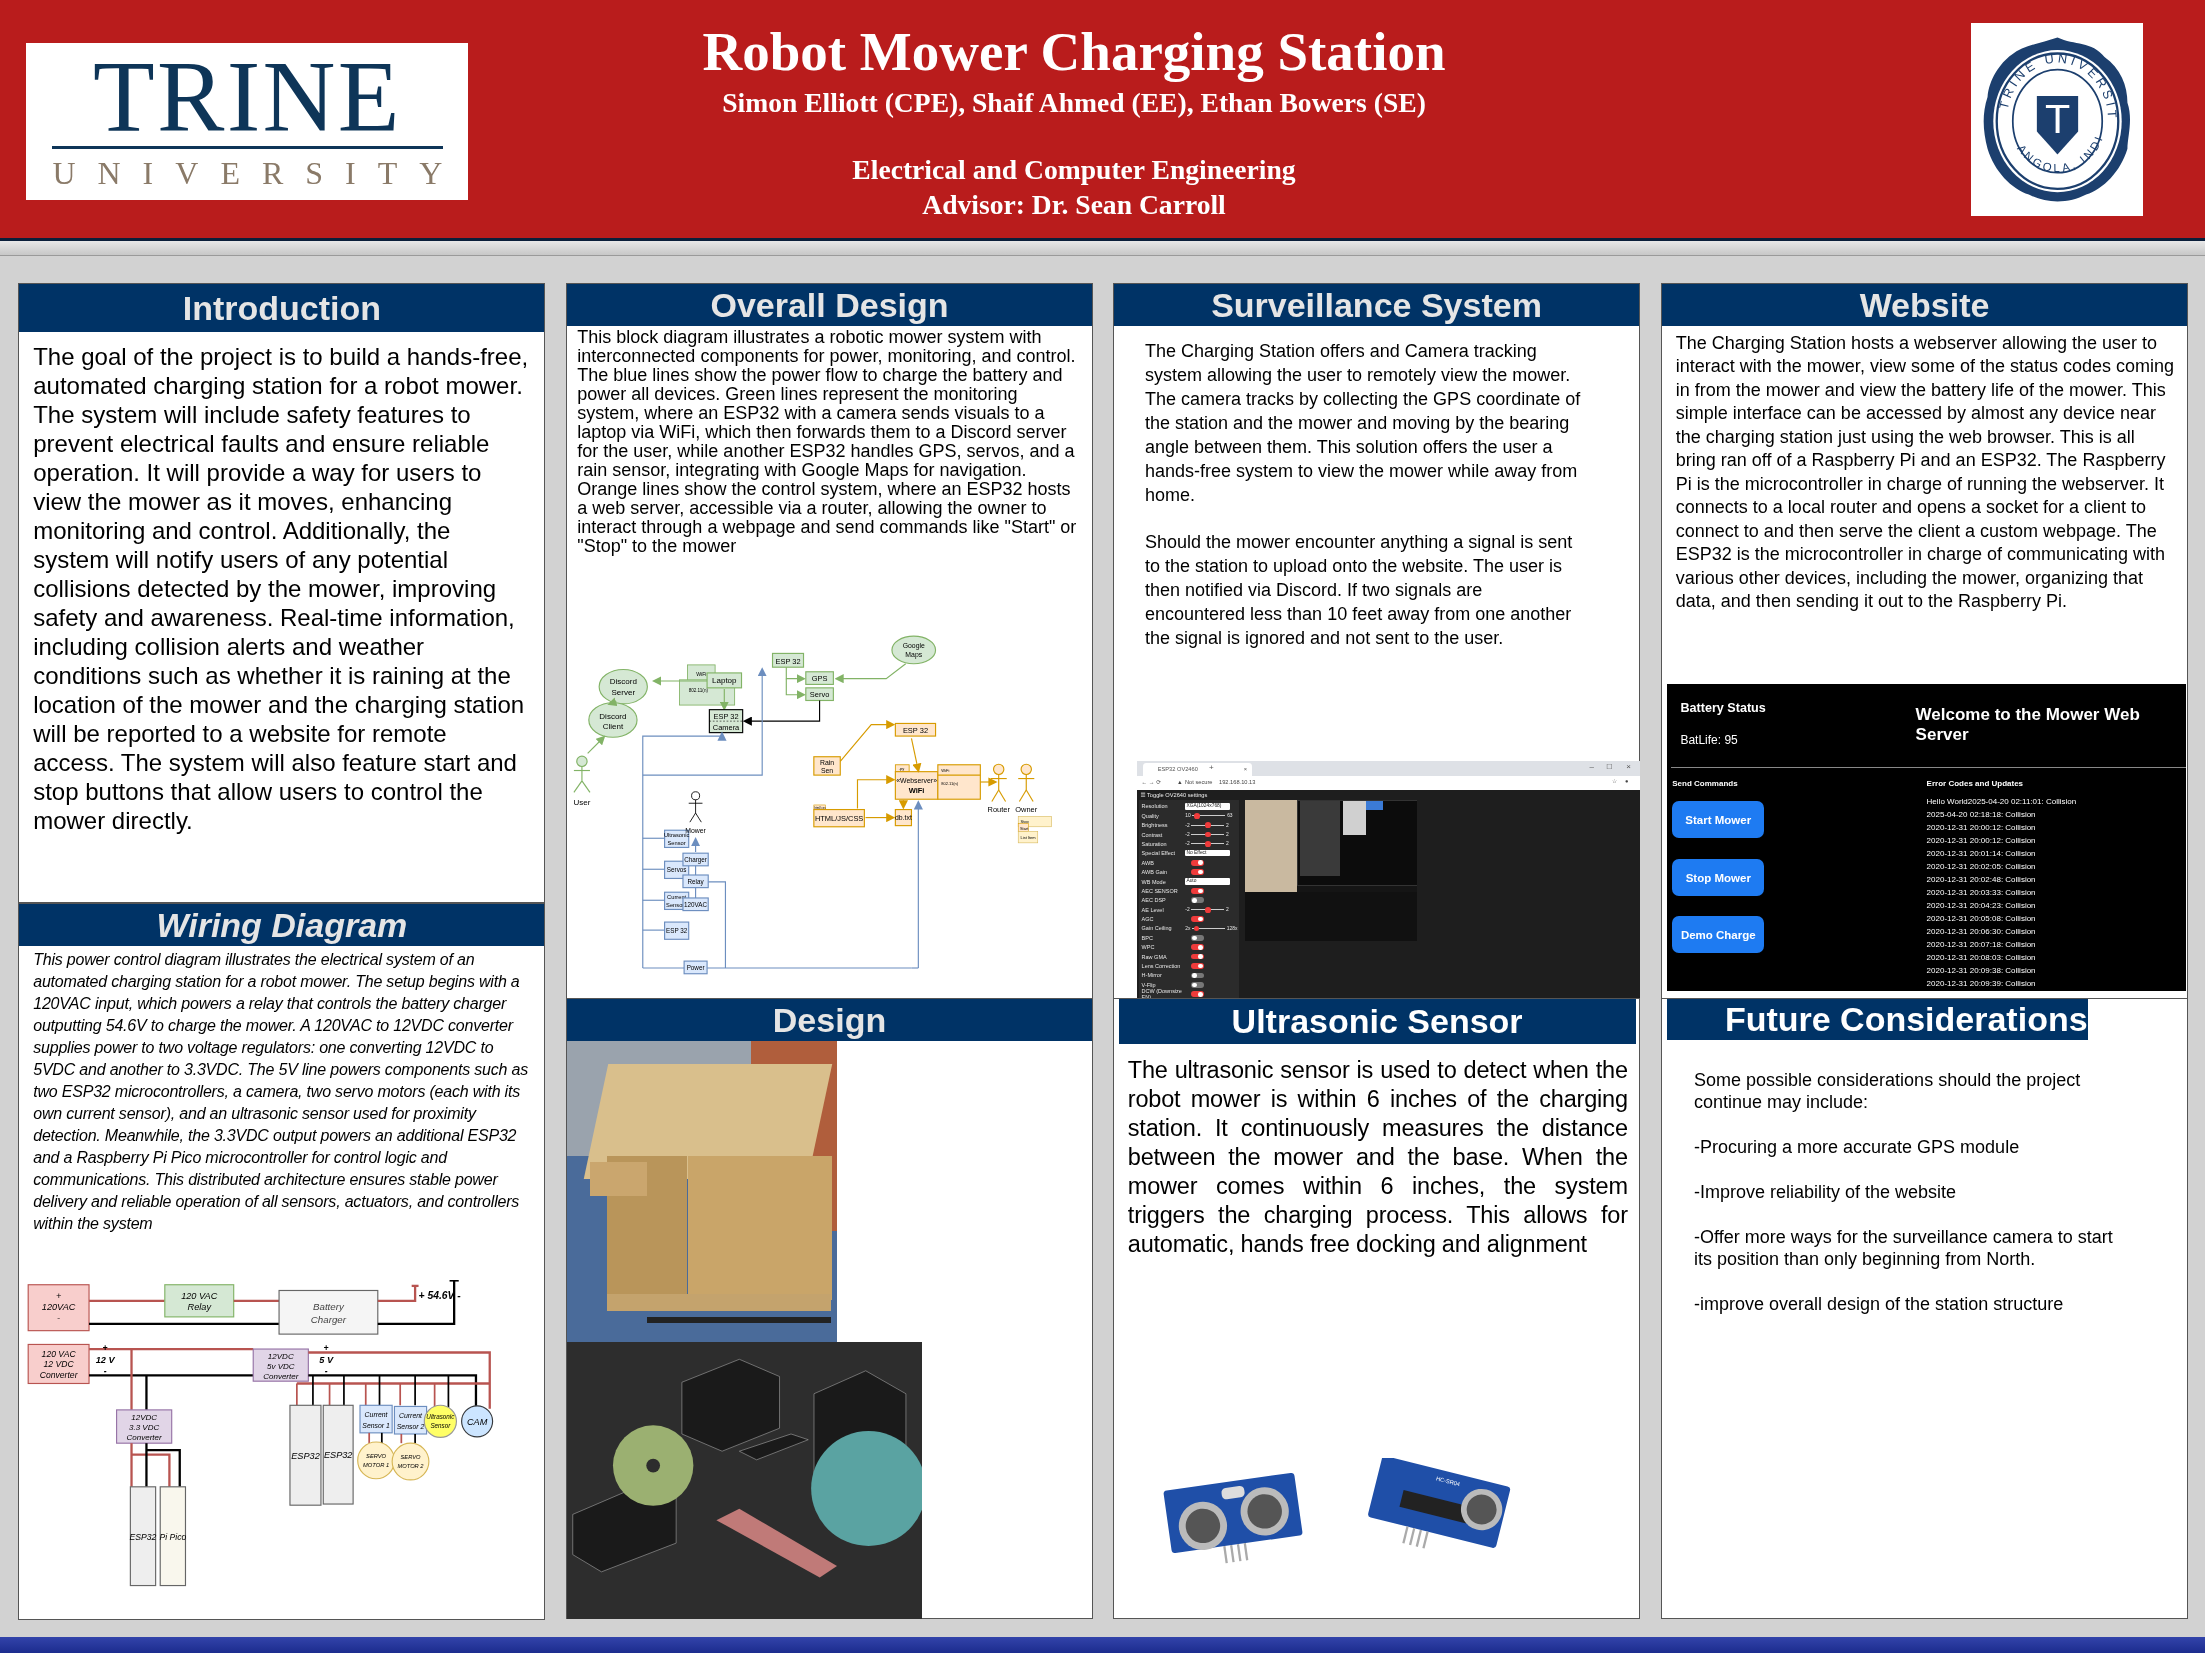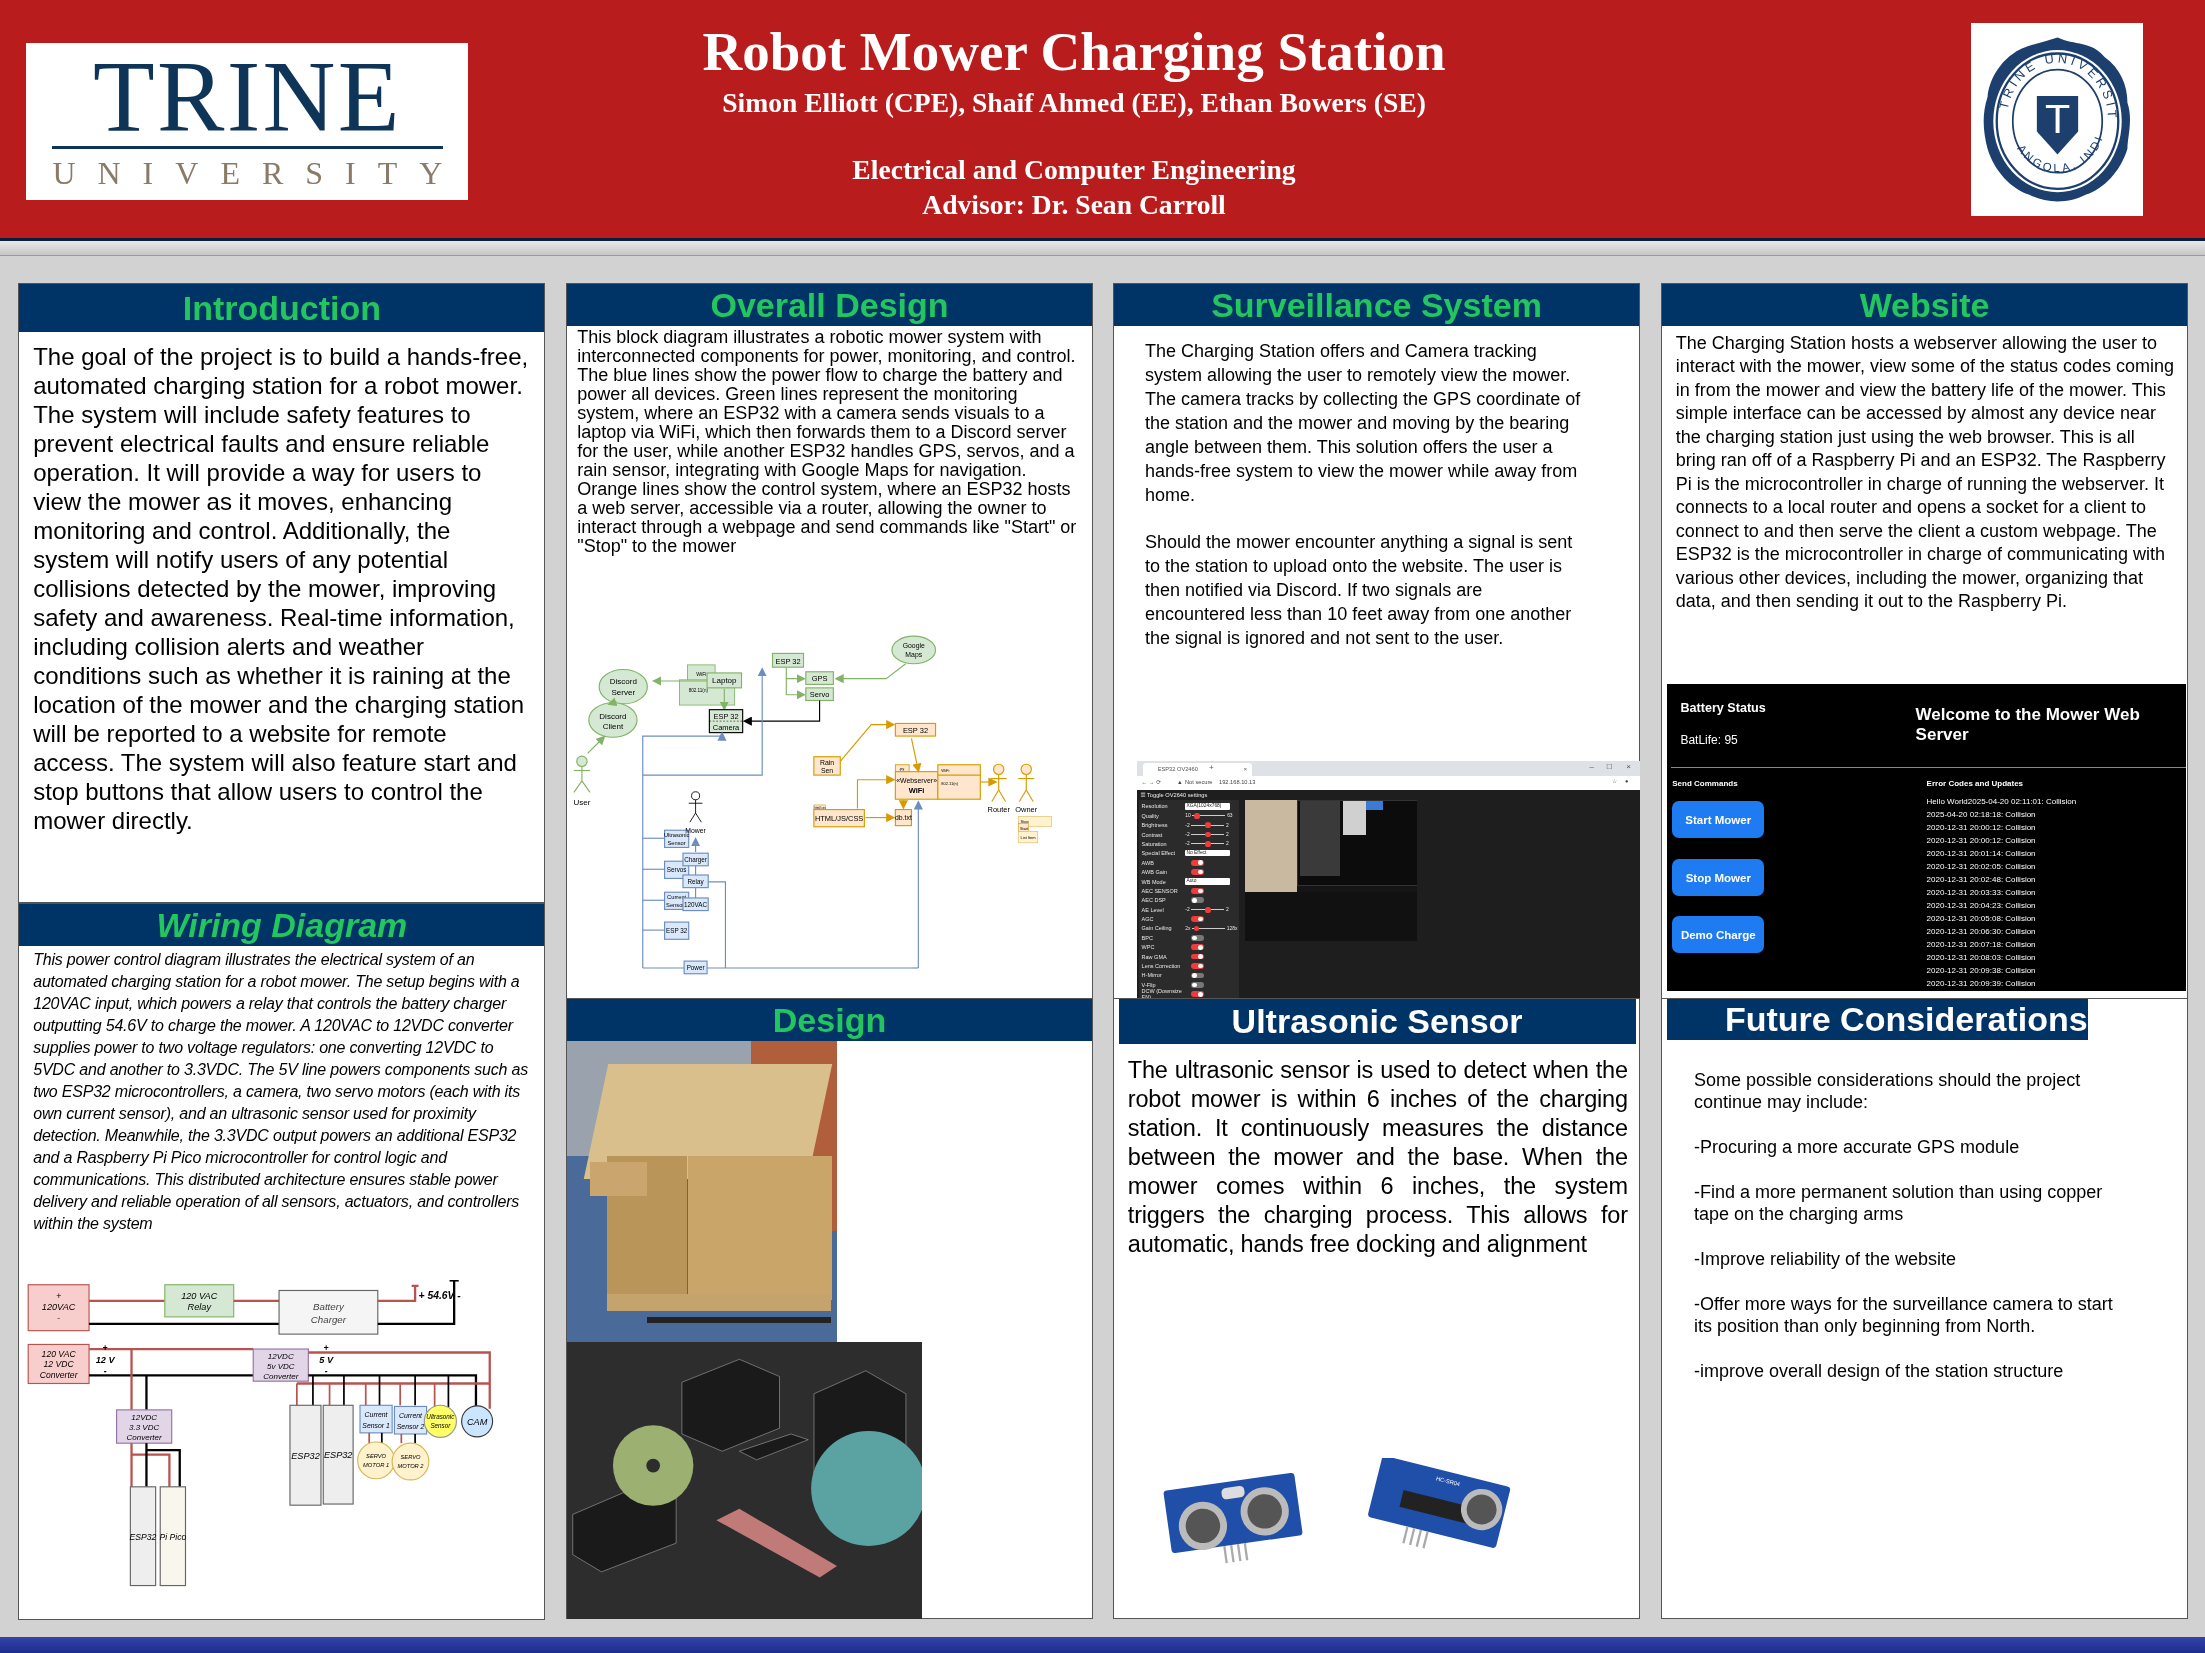--- a/index.html
+++ b/index.html
@@ -40,21 +40,21 @@
   .seal svg { width: 161px; height: 172px; }
   .title-block { position: absolute; left: 517px; width: 1114px; top: 17px; text-align: center; color: #fff; font-family: "Liberation Serif", serif; font-weight: bold; }
   .title-block .t1 { font-size: 55px; line-height: 69px; }
   .title-block .t2 { font-size: 27.6px; line-height: 34px; }
   .title-block .t3 { font-size: 27.6px; line-height: 36px; margin-top: 32px; }
 
   .panel {
     position: absolute; background: #fff; border: 1.1px solid #555;
   }
   .panel-head {
-    background: #003366; color: #22c55e; font-weight: bold; text-align: center;
+    background: #003366; color: #e5e5e5; font-weight: bold; text-align: center;
     font-size: 34px; height: 48px; line-height: 48px;
   }
   .body-text { color: #000; }
   .footer-bar {
     position: absolute; left: 0; top: 1637px; width: 2205px; height: 17px;
     background: linear-gradient(#3344aa, #1a2a8c);
   }
 
   
   .web {
@@ -706,21 +706,20 @@
         <div>2020-12-31 20:09:39: Collision</div>
       </div>
   </div>
 </div>
 
 <div class="panel" style="left:1661px; top:998px; width:527px; height:621px;">
   <div style="position:absolute; left:4.6px; top:0; width:421px; height:41px; background:#003366; color:#fff; font-weight:bold; font-size:34px; text-align:right; line-height:41px;">Future Considerations</div>
   <div style="position:absolute; left:32px; top:70px; width:436px; font-size:18px; line-height:22.4px;">
     <div>Some possible considerations should the project continue may include:</div>
     <div style="margin-top:22.4px;">-Procuring a more accurate GPS module</div>
-    <div style="margin-top:22.4px;">-Find a more permanent solution than using copper tape on the charging arms</div>
     <div style="margin-top:22.4px;">-Improve reliability of the website</div>
     <div style="margin-top:22.4px;">-Offer more ways for the surveillance camera to start its position than only beginning from North.</div>
     <div style="margin-top:22.4px;">-improve overall design of the station structure</div>
   </div>
 </div>
 
 <div class="footer-bar"></div>
 
 
 </body></html>

